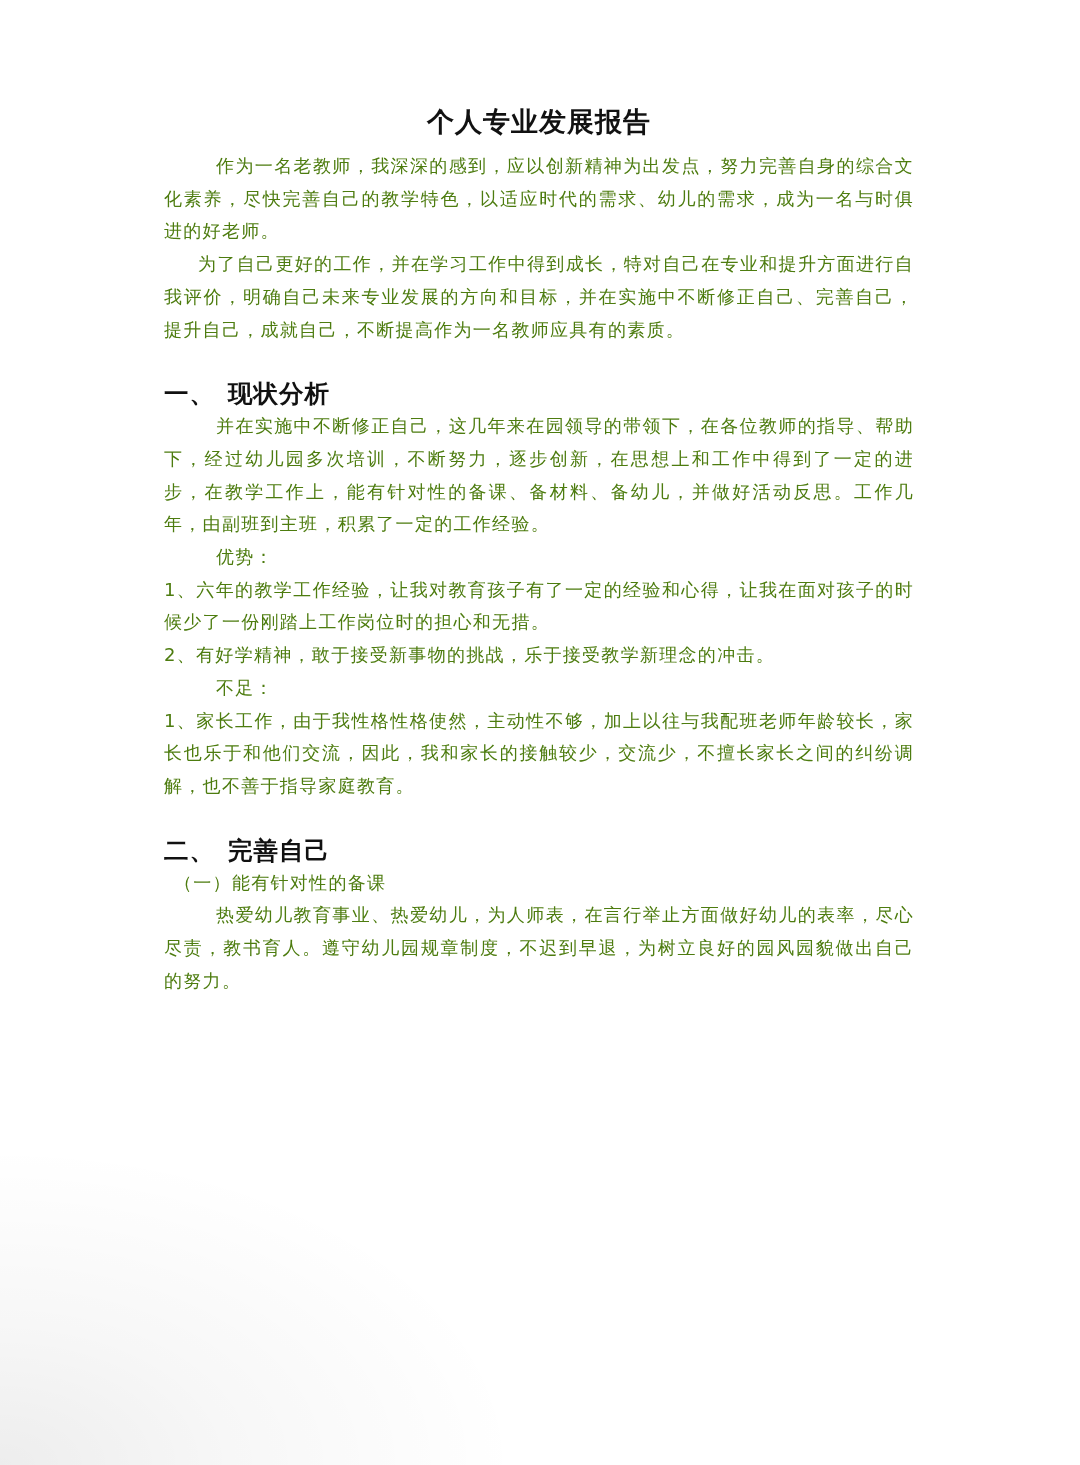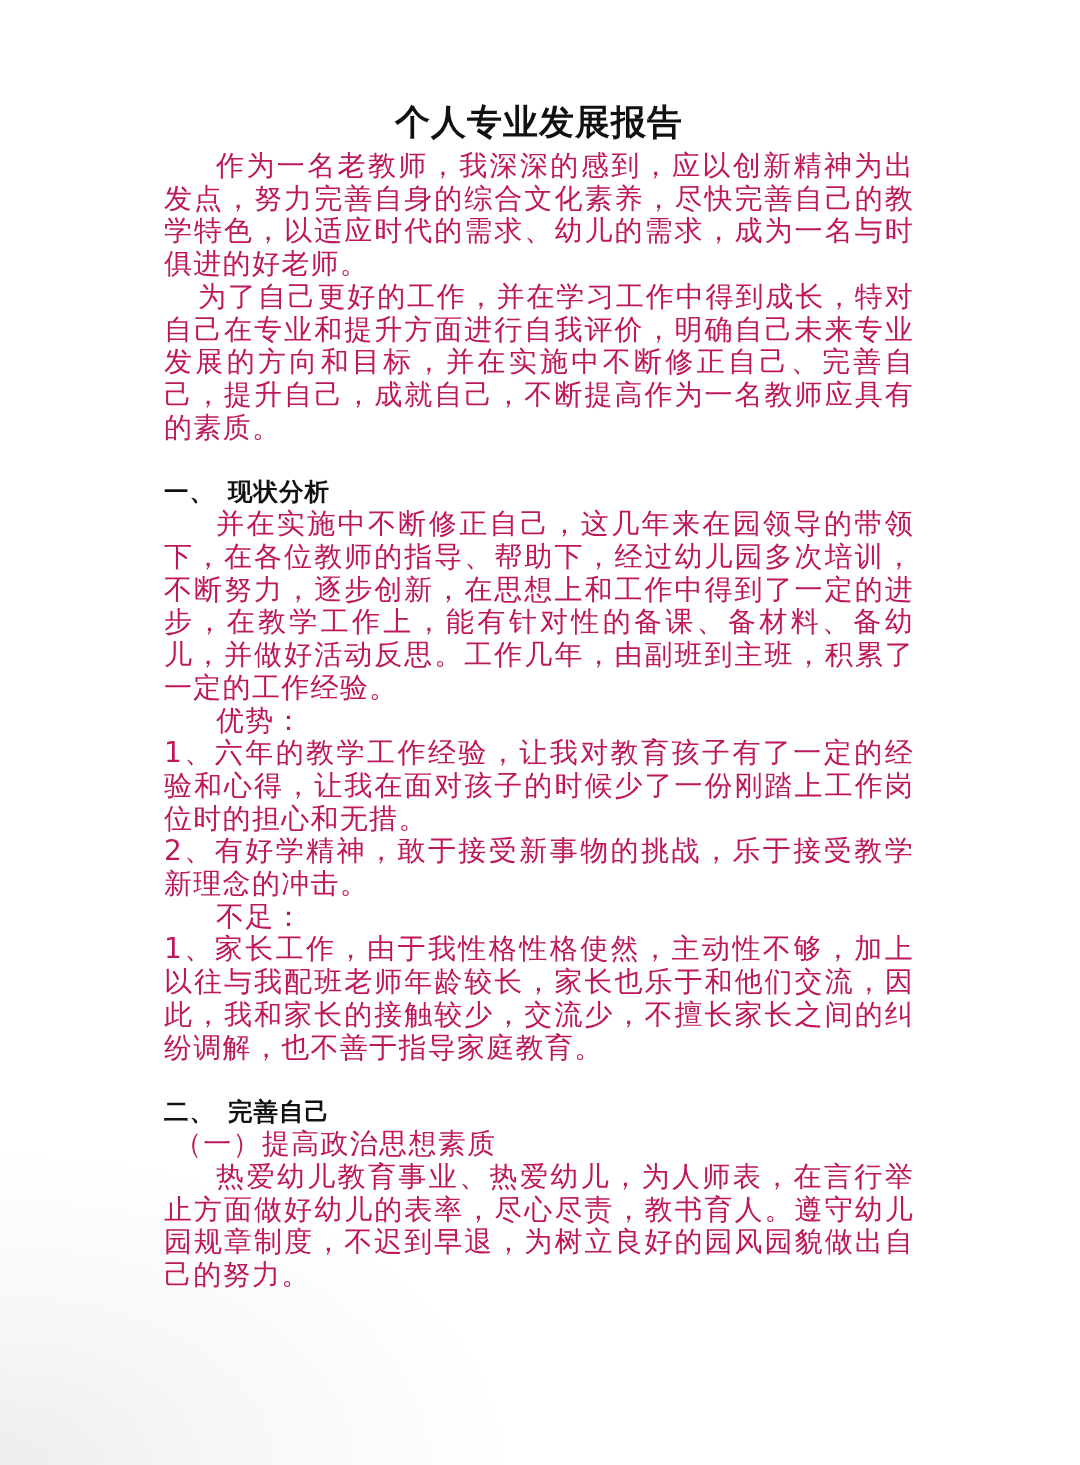--- a/index.html
+++ b/index.html
@@ -23,34 +23,34 @@
       pointer-events: none;
     }
     .page {
       position: absolute;
       left: 164px;
       top: 100px;
       width: 750px;
     }
     .title {
       text-align: center;
-      font-size: 35px;
+      font-size: 27px;
       font-weight: bold;
       line-height: 44px;
       margin: 0 0 6px 0;
       letter-spacing: 1px;
       color: #111;
     }
     p {
       margin: 0;
-      font-size: 28px;
+      font-size: 18px;
       line-height: 32.7px;
       letter-spacing: 1.3px;
       text-align: justify;
-      color: #be185d;
+      color: #4d7c0f;
     }
     .indent2 { text-indent: 52px; }
     .indent1 { text-indent: 34px; }
     .gap { }
     .heading {
       font-weight: bold;
       font-size: 24.5px;
       line-height: 32px;
       letter-spacing: 1px;
       color: #111;
@@ -81,15 +81,15 @@
   <p class="gap">1、六年的教学工作经验，让我对教育孩子有了一定的经验和心得，让我在面对孩子的时候少了一份刚踏上工作岗位时的担心和无措。</p>
   <p class="gap">2、有好学精神，敢于接受新事物的挑战，乐于接受教学新理念的冲击。</p>
 
   <p class="label gap">不足：</p>
   <p class="gap">1、家长工作，由于我性格性格使然，主动性不够，加上以往与我配班老师年龄较长，家长也乐于和他们交流，因此，我和家长的接触较少，交流少，不擅长家长之间的纠纷调解，也不善于指导家庭教育。</p>
 
   <div class="heading">
     <span class="num">二、</span><span>完善自己</span>
   </div>
 
-  <p class="subheading gap">（一）提高政治思想素质</p>
+  <p class="subheading gap">（一）能有针对性的备课</p>
   <p class="indent2 gap">热爱幼儿教育事业、热爱幼儿，为人师表，在言行举止方面做好幼儿的表率，尽心尽责，教书育人。遵守幼儿园规章制度，不迟到早退，为树立良好的园风园貌做出自己的努力。</p>
 </div>
 
 </body></html>

